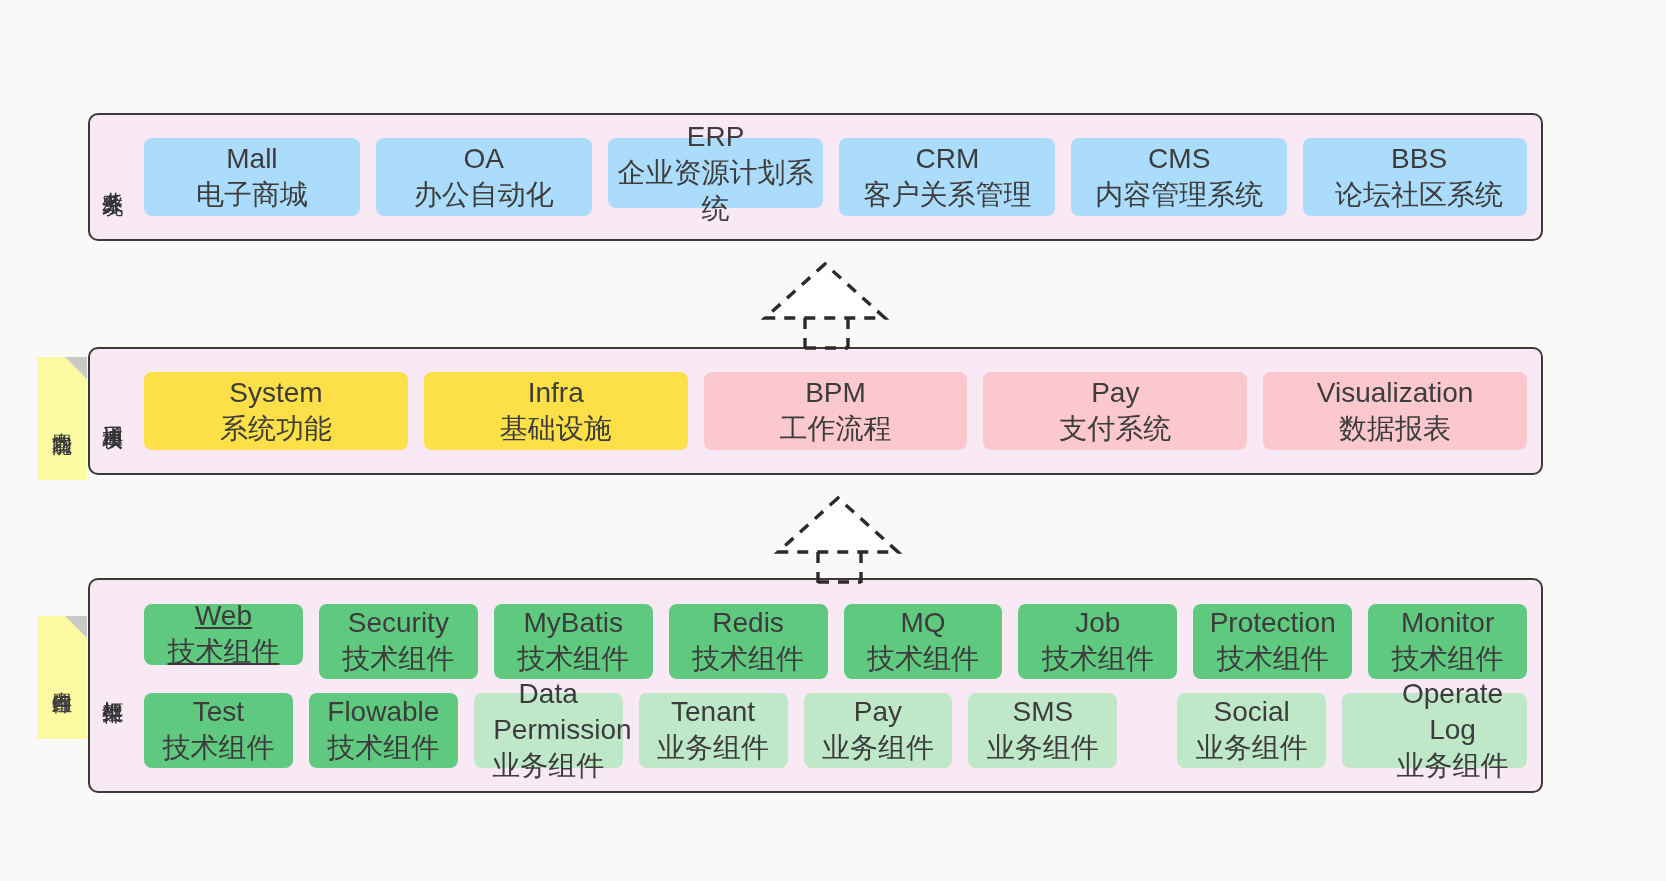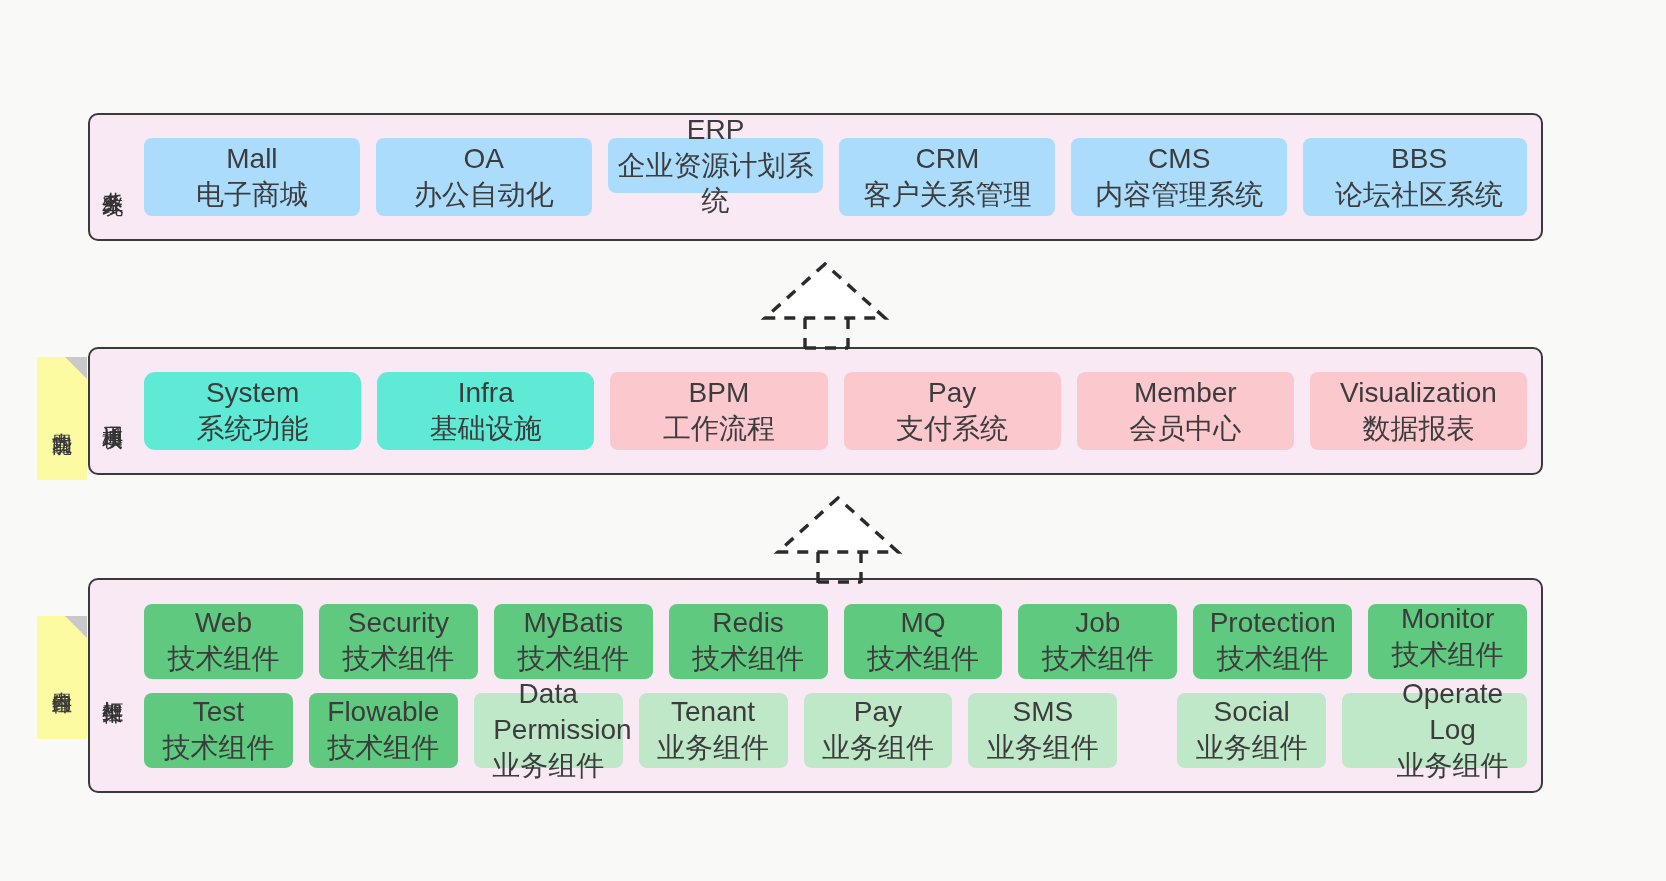--- a/index.html
+++ b/index.html
@@ -65,21 +65,21 @@
     color:#3c3c3c;
     box-sizing:border-box;
     padding:6px 4px;
     user-select:none;
   }
   .cell .en{display:block;}
   .cell .cn{display:block;}
 
   
   .c-blue{background:#abdcfb;}
-  .c-red{background:#5eead4;border-radius:11px;}
+  .c-red{background:#fde047;}
   .c-pink{background:#fbc8ce;}
   .c-green{background:#5fca7f;}
   .c-lgreen{background:#bfe8c8;}
 
   
   .note{
     position:absolute;
     background:#fcfba1;
     box-sizing:border-box;
     display:flex;
@@ -126,21 +126,21 @@
     <div class="layer-body">
       <div class="row">
         <div class="cell c-blue" style="height:78px;">
           <span class="en">Mall</span>
           <span class="cn">电子商城</span>
         </div>
         <div class="cell c-blue" style="height:78px;">
           <span class="en">OA</span>
           <span class="cn">办公自动化</span>
         </div>
-        <div class="cell c-blue" style="height:55px;">
+        <div class="cell c-blue" style="height:70px;">
           <span class="en">ERP</span>
           <span class="cn">企业资源计划系统</span>
         </div>
         <div class="cell c-blue" style="height:78px;">
           <span class="en">CRM</span>
           <span class="cn">客户关系管理</span>
         </div>
         <div class="cell c-blue" style="height:78px;">
           <span class="en">CMS</span>
           <span class="cn">内容管理系统</span>
@@ -179,24 +179,20 @@
           <span class="en">Infra</span>
           <span class="cn">基础设施</span>
         </div>
         <div class="cell c-pink" style="height:78px;">
           <span class="en">BPM</span>
           <span class="cn">工作流程</span>
         </div>
         <div class="cell c-pink" style="height:78px;">
           <span class="en">Pay</span>
           <span class="cn">支付系统</span>
-        </div>
-        <div class="cell c-pink" style="height:78px;">
-          <span class="en">Member</span>
-          <span class="cn">会员中心</span>
         </div>
         <div class="cell c-pink" style="height:78px;">
           <span class="en">Visualization</span>
           <span class="cn">数据报表</span>
         </div>
       </div>
     </div>
   </div>
 
   <div class="arrow" style="left:773px;top:494px;width:150px;height:90px;">
@@ -209,21 +205,21 @@
   </div>
   <div class="arrow-label" style="left:831px;top:525px;">实现</div>
 
   <div class="note" style="left:37px;top:616px;width:50px;height:123px;">内置组件</div>
 
   <div class="layer" style="left:88px;top:578px;width:1455px;height:215px;">
     <div class="layer-title">框架组件</div>
     <div class="layer-body">
 
       <div class="row">
-        <div class="cell c-green" style="height:75px;">
+        <div class="cell c-green" style="height:61px;text-decoration:underline;">
           <span class="en">Web</span>
           <span class="cn">技术组件</span>
         </div>
         <div class="cell c-green" style="height:75px;">
           <span class="en">Security</span>
           <span class="cn">技术组件</span>
         </div>
         <div class="cell c-green" style="height:75px;align-items:center;">
           <span class="en">MyBatis</span>
           <span class="cn">技术组件</span>
@@ -237,21 +233,21 @@
           <span class="cn">技术组件</span>
         </div>
         <div class="cell c-green" style="height:75px;">
           <span class="en">Job</span>
           <span class="cn">技术组件</span>
         </div>
         <div class="cell c-green" style="height:75px;">
           <span class="en">Protection</span>
           <span class="cn">技术组件</span>
         </div>
-        <div class="cell c-green" style="height:75px;justify-content:flex-end;">
+        <div class="cell c-green" style="height:75px;">
           <span class="en">Monitor</span>
           <span class="cn">技术组件</span>
         </div>
       </div>
 
       <div class="row">
         <div class="cell c-green" style="height:75px;">
           <span class="en">Test</span>
           <span class="cn">技术组件</span>
         </div>

